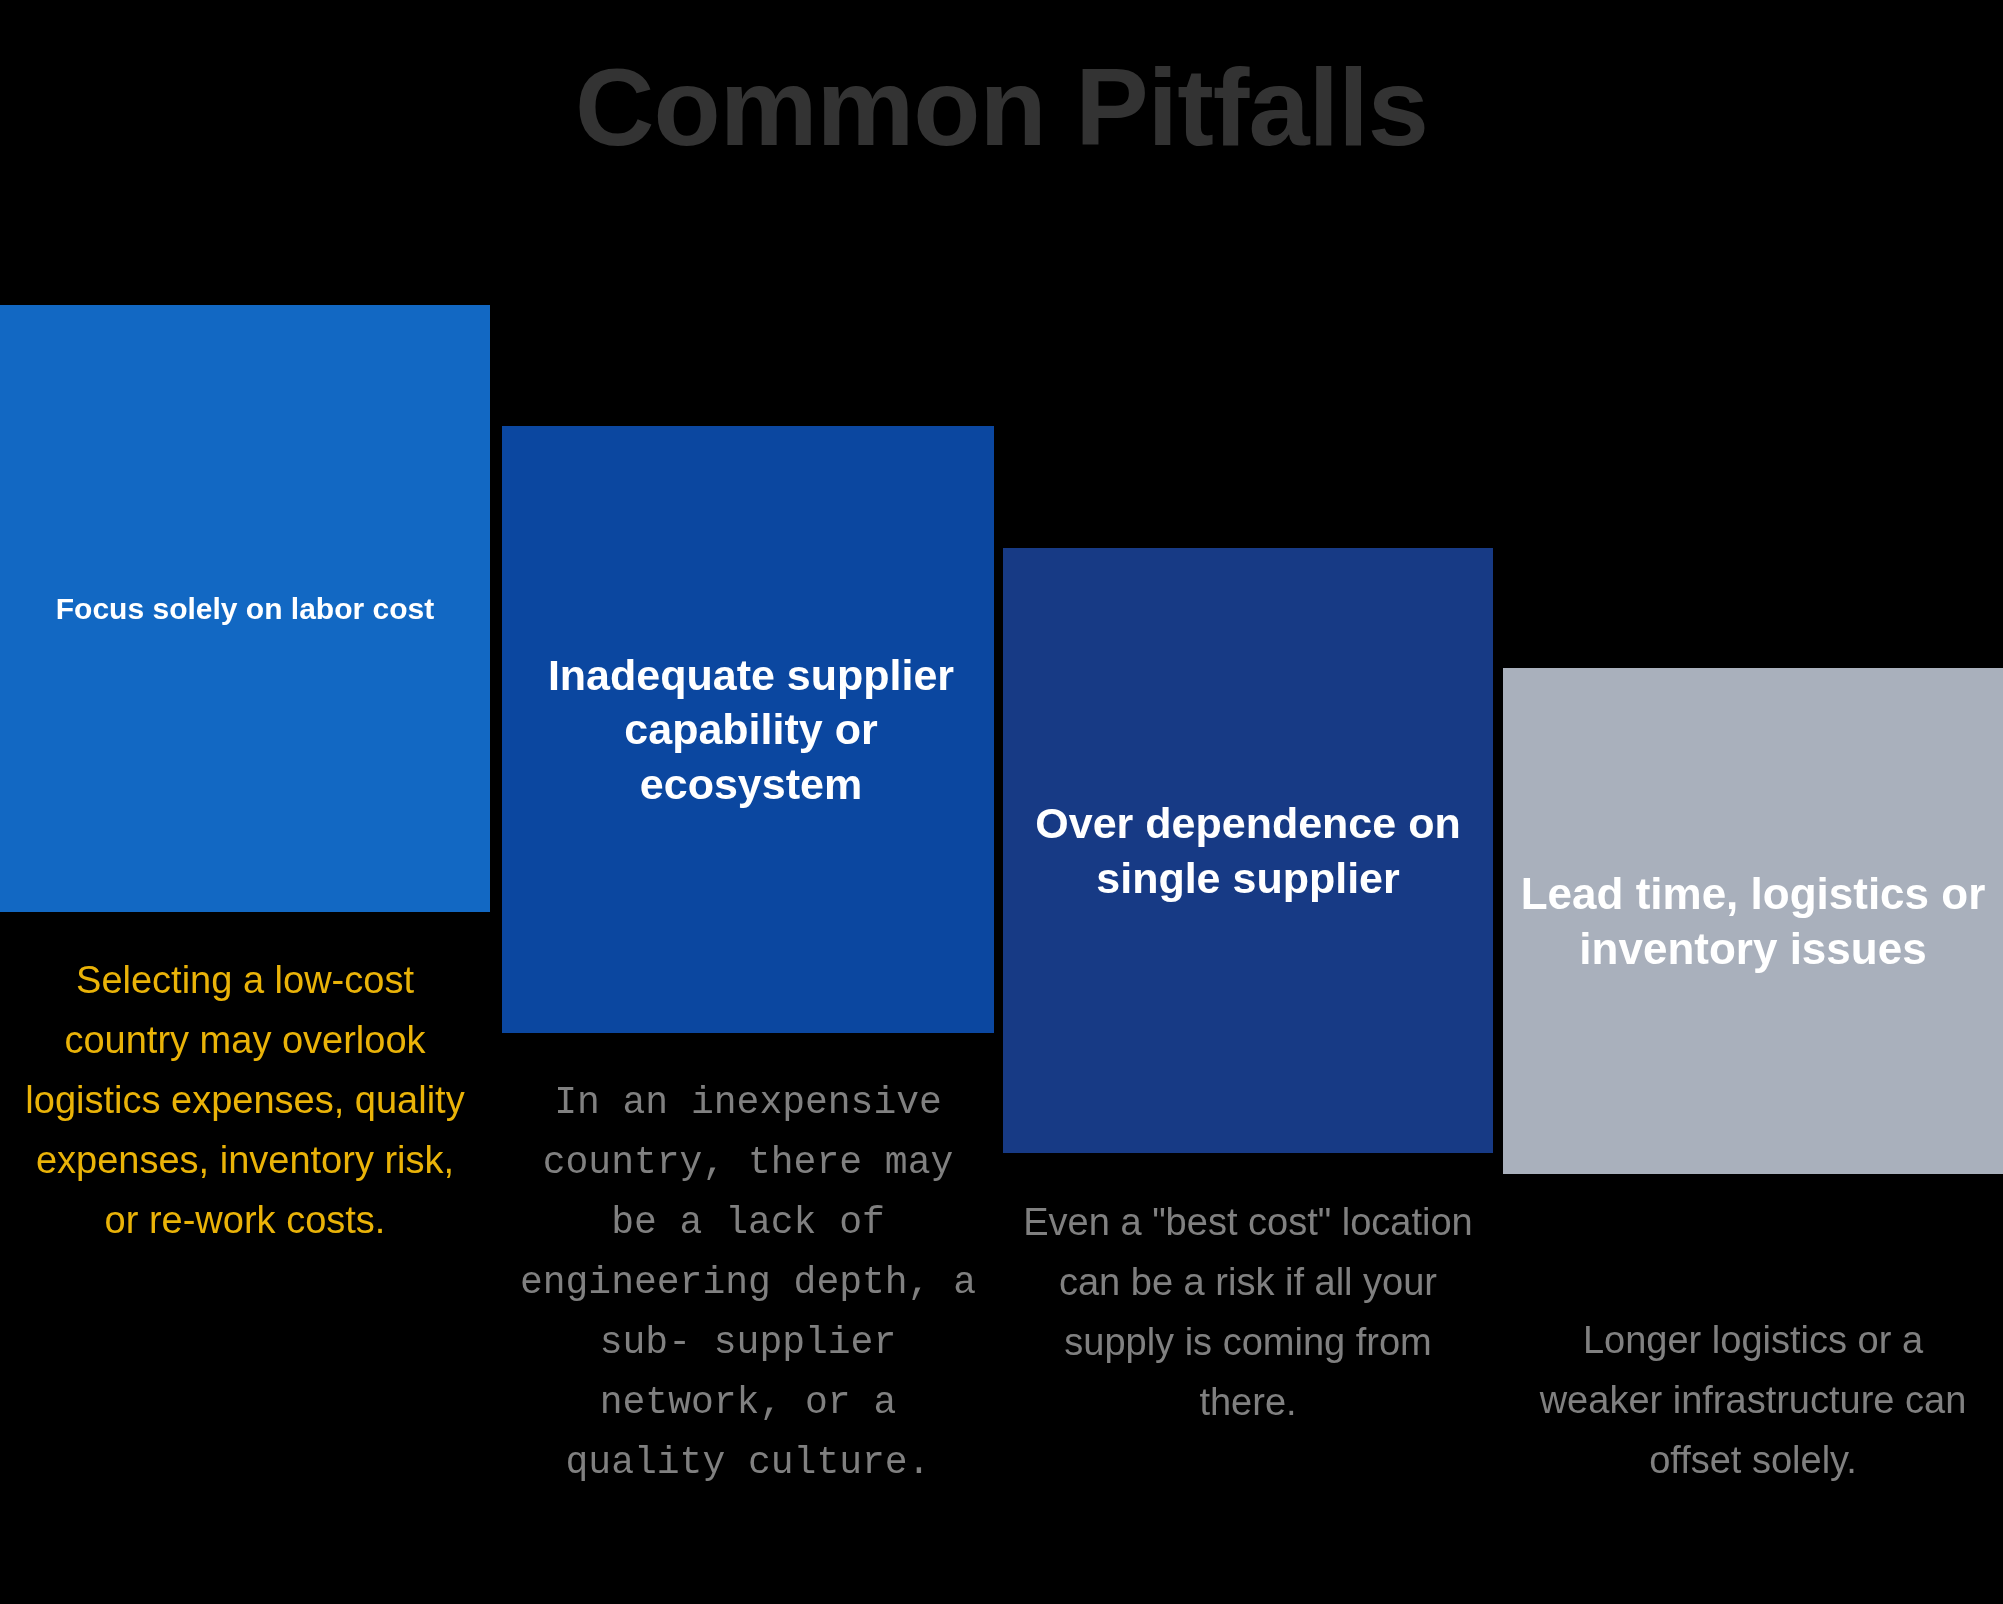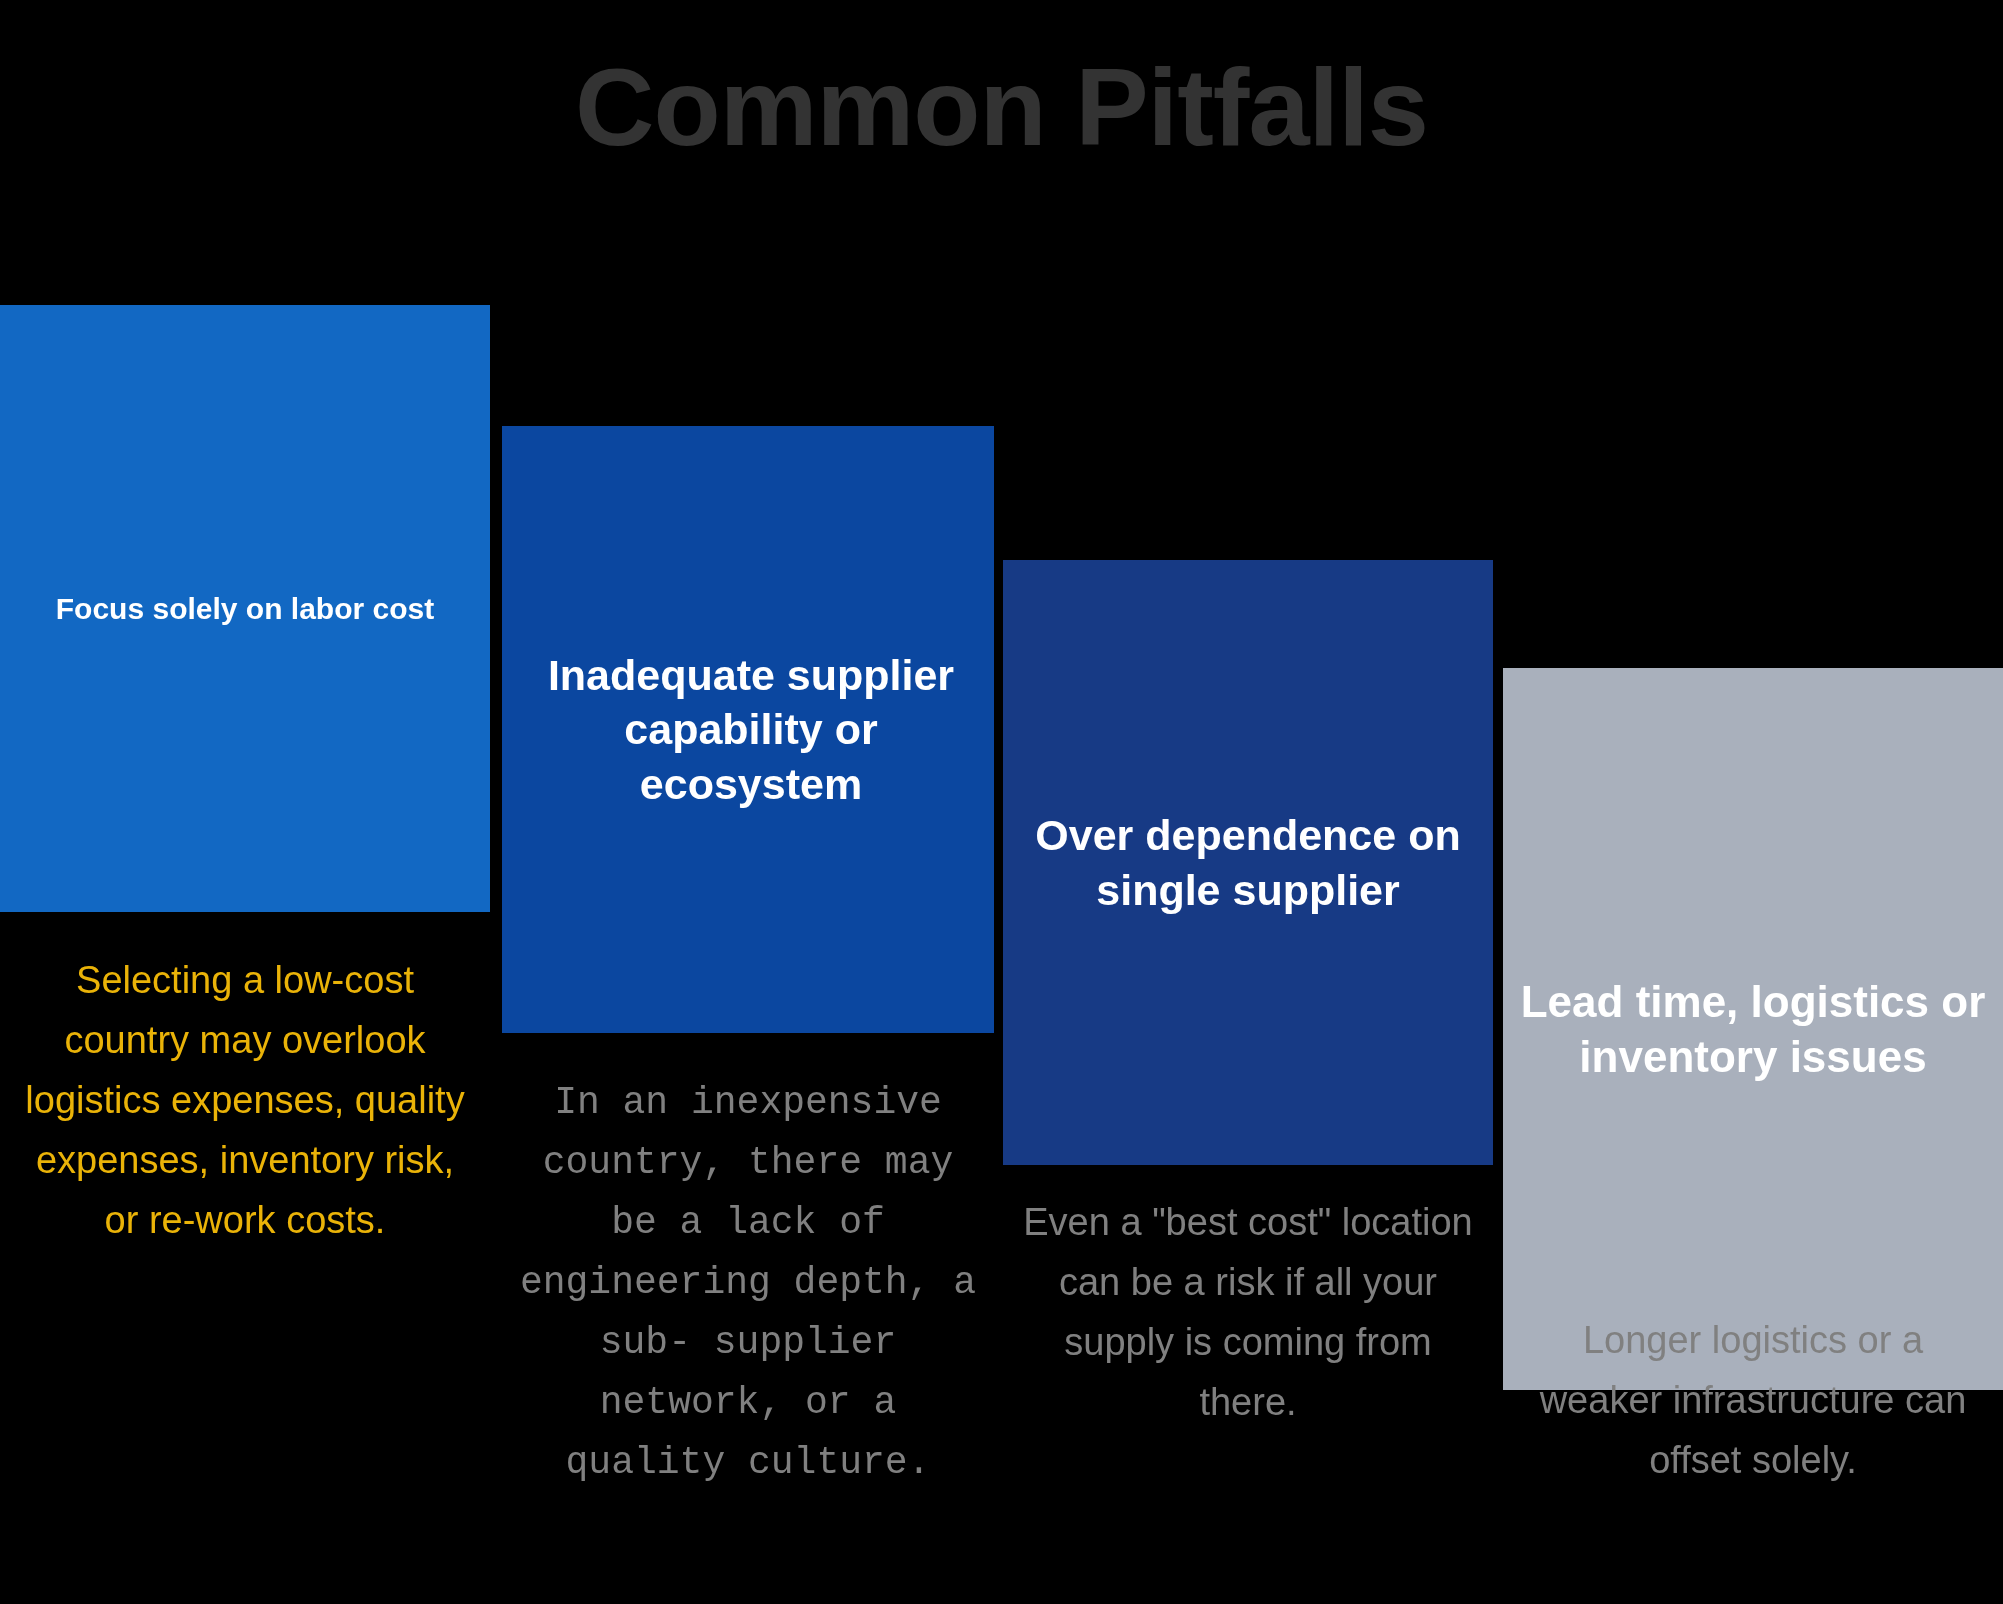--- a/index.html
+++ b/index.html
@@ -77,21 +77,21 @@
 
   
   #col-1 { left: 0px;    width: 490px; }
   #col-2 { left: 502px;  width: 492px; }
   #col-3 { left: 1003px; width: 490px; }
   #col-4 { left: 1503px; width: 500px; }
 
   #box-1 { top: 305px;  height: 607px; background: #1268C3; }
   #box-2 { top: 426px;  height: 607px; background: #0B47A0; padding-left: 20px; }
   #box-3 { top: 548px;  height: 605px; background: #173A85; }
-  #box-4 { top: 668px;  height: 722px; background: #A9B0BC; align-items: center; }
+  #box-4 { top: 668px;  height: 506px; background: #A9B0BC; align-items: center; }
 
   #desc-1 { top: 950px;  }
   #desc-2 { top: 1073px; }
   #desc-3 { top: 1192px; }
   #desc-4 { top: 1310px; }
 
   #box-1 .pitfall-title { font-size: 30px; }
   #box-4 .pitfall-title { font-size: 44px; }
 </style>
 </head>
@@ -109,21 +109,21 @@
   </div>
 
   <div class="column" id="col-2">
     <div class="pitfall-box" id="box-2" style="background: rgb(11, 71, 160);">
       <div class="pitfall-title" style="color: rgb(255, 255, 255);">Inadequate supplier capability or ecosystem</div>
     </div>
     <div class="pitfall-desc" id="desc-2" style="color: rgb(128, 128, 128); font-family: Liberation Mono, monospace;">In an inexpensive country, there may be a lack of engineering depth, a sub- supplier network, or a quality culture.</div>
   </div>
 
   <div class="column" id="col-3">
-    <div class="pitfall-box" id="box-3" style="background: rgb(23, 58, 133); margin-top: 12px;">
+    <div class="pitfall-box" id="box-3" style="background: rgb(23, 58, 133);">
       <div class="pitfall-title" style="color: rgb(255, 255, 255);">Over dependence on single supplier</div>
     </div>
     <div class="pitfall-desc" id="desc-3" style="color: rgb(128, 128, 128);">Even a "best cost" location can be a risk if all your supply is coming from there.</div>
   </div>
 
   <div class="column" id="col-4">
     <div class="pitfall-box" id="box-4" style="background: rgb(169, 176, 188);">
       <div class="pitfall-title" style="color: rgb(255, 255, 255);">Lead time, logistics or inventory issues</div>
     </div>
     <div class="pitfall-desc" id="desc-4" style="color: rgb(128, 128, 128);">Longer logistics or a weaker infrastructure can offset solely.</div>

